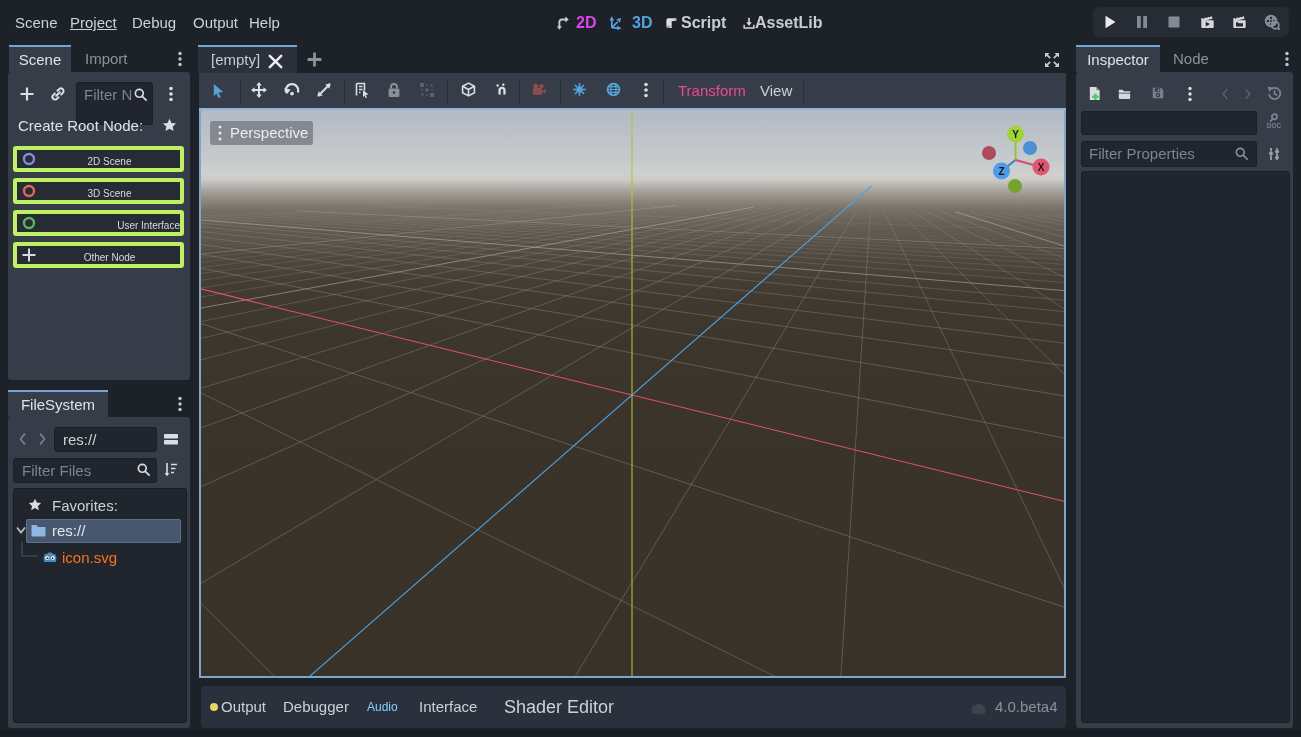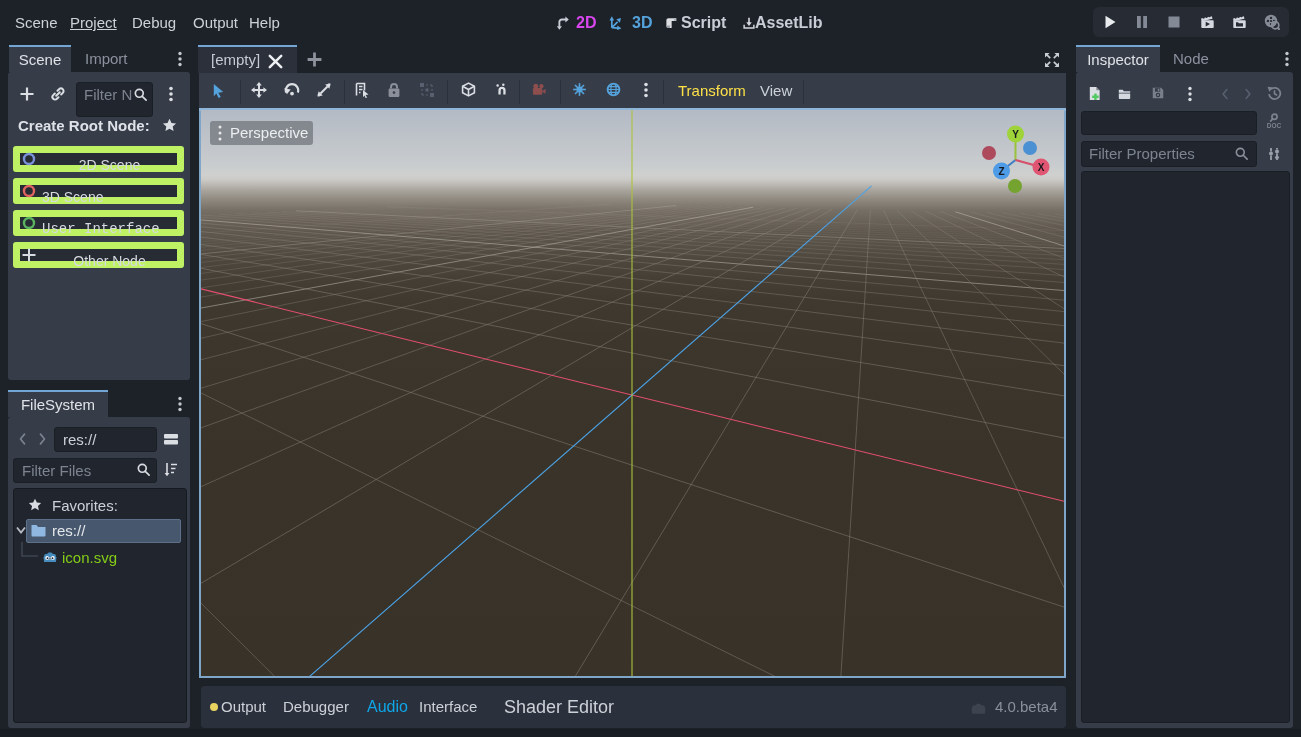--- a/index.html
+++ b/index.html
@@ -5,21 +5,21 @@
 font-family:"Liberation Sans",sans-serif;-webkit-font-smoothing:antialiased;}
 *{box-sizing:border-box;}
 .abs{position:absolute;}
 body{position:relative;}
 .menutxt{color:#cdd1d8;font-size:15px;line-height:45px;}
 .panel{background:#363d49;position:absolute;border-radius:3px;}
 .tabstrip{position:absolute;background:#1d2229;}
 .tab-active{position:absolute;background:#363d49;border-top:2px solid #73a6d5;color:#dfe2e7;font-size:15px;text-align:center;}
 .tab-idle{position:absolute;color:#8b929e;font-size:15px;}
 .field{position:absolute;background:#21262e;border:1px solid #1a1e25;border-radius:3px;color:#7d8490;font-size:15px;}
-.btn{position:absolute;background:#262b34;border:7px solid #bef264;border-radius:3px;color:#d7dae0;font-size:14px;}
+.btn{position:absolute;background:#262b34;border:4px solid #bef264;border-radius:3px;color:#d7dae0;font-size:10px;}
 .ic{position:absolute;}
 svg{display:block;}
 .sep{position:absolute;width:1px;background:#2b313b;top:80px;height:24px;}
 </style></head>
 <body>
 
 <div class="abs menutxt" style="left:15px;top:0;">Scene</div>
 <div class="abs menutxt" style="left:70px;top:0;text-decoration:underline;">Project</div>
 <div class="abs menutxt" style="left:132px;top:0;">Debug</div>
 <div class="abs menutxt" style="left:193px;top:0;">Output</div>
@@ -139,53 +139,53 @@
     </div>
 <div class="ic" style="left:50px;top:86px;width:16px;height:16px;">
       <svg width="16" height="16" viewBox="0 0 16 16">
         <g stroke="#dbdee3" stroke-width="2" fill="none" stroke-linecap="round">
           <path d="M6.2 9.8L9.8 6.2"></path>
           <path d="M7.5 4.8l1.6-1.6a2.6 2.6 0 013.7 3.7L11.2 8.5"></path>
           <path d="M8.5 11.2l-1.6 1.6a2.6 2.6 0 01-3.7-3.7l1.6-1.6"></path>
         </g>
       </svg>
     </div>
-<div class="field" style="left:76px;top:82px;width:77px;height:35px;line-height:23px;padding-left:7px;">Filter N</div>
+<div class="field" style="left:76px;top:82px;width:77px;height:43px;line-height:23px;padding-left:7px;">Filter N</div>
 <div class="ic" style="left:133px;top:87px;width:15px;height:15px;">
       <svg width="15" height="15" viewBox="0 0 16 16">
         <circle cx="6.7" cy="6.7" r="4.2" fill="none" stroke="#d8dbe0" stroke-width="1.8"></circle>
         <path d="M9.9 9.9L14 14" stroke="#d8dbe0" stroke-width="1.8" stroke-linecap="round"></path>
       </svg>
     </div>
 <div class="ic" style="left:163px;top:86px;width:16px;height:16px;">
       <svg width="16" height="16" viewBox="0 0 16 16">
         <circle cx="8" cy="2.5" r="1.8" fill="#dbdee3"></circle>
         <circle cx="8" cy="8" r="1.8" fill="#dbdee3"></circle>
         <circle cx="8" cy="13.5" r="1.8" fill="#dbdee3"></circle>
       </svg>
     </div>
-<div class="abs" style="left:18px;top:117px;color:#dee2e8;font-size:15px;font-weight:bold;">Create Root Node:</div>
+<div class="abs" style="left:18px;top:117px;color:#dee2e8;font-size:15px;font-weight:normal;">Create Root Node:</div>
 <div class="ic" style="left:162px;top:118px;width:15px;height:15px;">
       <svg width="15" height="15" viewBox="0 0 16 16">
         <path fill="#dbdee3" d="M8 0.8l2.1 4.4 4.9 0.6-3.6 3.3 0.95 4.8L8 11.5 3.65 13.9 4.6 9.1 1 5.8l4.9-0.6z"></path>
       </svg>
     </div>
 <div class="btn" style="left:13px;top:146px;width:171px;height:26px;line-height:24px;text-align:center;padding-left:22px;">2D Scene</div>
 <div class="ic" style="left:21px;top:151px;width:16px;height:16px;">
       <svg width="16" height="16" viewBox="0 0 16 16">
         <circle cx="8" cy="8" r="5" fill="none" stroke="#7a91d8" stroke-width="2.4"></circle>
       </svg>
     </div>
-<div class="btn" style="left:13px;top:178px;width:171px;height:26px;line-height:24px;padding-left:22px;">3D Scene</div>
+<div class="btn" style="left:13px;top:178px;width:171px;height:26px;line-height:24px;text-align:center;padding-left:22px;">3D Scene</div>
 <div class="ic" style="left:21px;top:183px;width:16px;height:16px;">
       <svg width="16" height="16" viewBox="0 0 16 16">
         <circle cx="8" cy="8" r="5" fill="none" stroke="#e0645f" stroke-width="2.4"></circle>
       </svg>
     </div>
-<div class="btn" style="left:13px;top:210px;width:171px;height:26px;line-height:24px;text-align:left;padding-left:22px;font-family:Liberation Mono, monospace;">User Interface</div>
+<div class="btn" style="left:13px;top:210px;width:171px;height:26px;line-height:24px;text-align:right;padding-left:22px;">User Interface</div>
 <div class="ic" style="left:21px;top:215px;width:16px;height:16px;">
       <svg width="16" height="16" viewBox="0 0 16 16">
         <circle cx="8" cy="8" r="5" fill="none" stroke="#5cb35f" stroke-width="2.4"></circle>
       </svg>
     </div>
 <div class="btn" style="left:13px;top:242px;width:171px;height:26px;line-height:24px;text-align:center;padding-left:22px;">Other Node</div>
 <div class="ic" style="left:21px;top:247px;width:16px;height:16px;">
       <svg width="16" height="16" viewBox="0 0 16 16">
         <path d="M8 1.5V14.5M1.5 8H14.5" stroke="#d7dae0" stroke-width="2.0"></path>
       </svg>
@@ -260,21 +260,21 @@
       <svg width="14" height="14" viewBox="0 0 16 16">
         <path fill="#478cbf" d="M1.2 13.6 0.8 9.6c-0.5-0.7-0.3-1.8 0.5-2.3L1.6 5 4.9 4.4 6.5 2.8h3L11.1 4.4 14.4 5l0.3 2.3c0.8 0.5 1 1.6 0.5 2.3l-0.4 4z"></path>
         <circle cx="4.7" cy="9" r="2.1" fill="#fff"></circle>
         <circle cx="11.3" cy="9" r="2.1" fill="#fff"></circle>
         <circle cx="5.1" cy="9.3" r="1" fill="#1c2531"></circle>
         <circle cx="10.9" cy="9.3" r="1" fill="#1c2531"></circle>
         <rect x="7.1" y="8.2" width="1.8" height="3.2" rx="0.7" fill="#fff"></rect>
         <rect x="7.45" y="8.6" width="1.1" height="2.4" rx="0.45" fill="#1c2531"></rect>
       </svg>
     </div>
-<div class="abs" style="left:62px;top:549px;color:#84cc16;font-size:15px;">icon.svg</div>
+<div class="abs" style="left:62px;top:549px;color:#f97316;font-size:15px;">icon.svg</div>
   </div>
 
 <div class="tabstrip" style="left:199px;top:45px;width:867px;height:28px;"></div>
 <div class="tab-active" style="left:198px;top:45px;width:99px;height:28px;line-height:26px;background:#2b303a;text-align:left;padding-left:13px;color:#c6cbd3;">[empty]</div>
 <div id="scenetabs">
     <div class="ic" style="left:268px;top:54px;width:15px;height:15px;">
       <svg width="15" height="15" viewBox="0 0 15 15">
         <path d="M1.8 1.8L13.2 13.2M13.2 1.8L1.8 13.2" stroke="#eef0f3" stroke-width="2.5" stroke-linecap="round"></path>
       </svg>
     </div>
@@ -410,21 +410,21 @@
       </svg>
     </div>
 <div class="ic" style="left:638px;top:82px;width:16px;height:16px;">
       <svg width="16" height="16" viewBox="0 0 16 16">
         <circle cx="8" cy="2.5" r="1.8" fill="#dbdee3"></circle>
         <circle cx="8" cy="8" r="1.8" fill="#dbdee3"></circle>
         <circle cx="8" cy="13.5" r="1.8" fill="#dbdee3"></circle>
       </svg>
     </div>
 <div class="sep" style="left:663px;"></div>
-<div class="abs" style="left:678px;top:73px;color:#fde047;font-size:15px;line-height:35px;">Transform</div>
+<div class="abs" style="left:678px;top:73px;color:#ec4899;font-size:15px;line-height:35px;">Transform</div>
 <div class="abs" style="left:760px;top:73px;color:#ccd1d8;font-size:15px;line-height:35px;">View</div>
 <div class="sep" style="left:803px;"></div>
   </div>
 
 <div class="abs" style="left:199px;top:108px;width:867px;height:570px;background:#7fa6c9;"></div>
 <div class="abs" style="left:199px;top:108px;width:867px;height:3px;background:#8fb6d9;"></div>
 <div class="abs" id="vp" style="left:201px;top:110px;width:863px;height:566px;overflow:hidden;">
 <svg width="863" height="566" viewBox="0 0 863 566">
 <defs>
 <linearGradient id="bgg" x1="0" y1="0" x2="0" y2="1">
@@ -655,21 +655,21 @@
 </g>
       </svg>
     </div>
   </div>
 
 <div class="abs" style="left:201px;top:686px;width:865px;height:42px;background:#2b313c;border-radius:4px;"></div>
 <div id="bottombar">
     <div class="abs" style="left:210px;top:703px;width:8px;height:8px;border-radius:50%;background:#e9d460;"></div>
 <div class="abs" style="left:221px;top:686px;color:#ccd1d8;font-size:15px;line-height:42px;">Output</div>
 <div class="abs" style="left:283px;top:686px;color:#ccd1d8;font-size:15px;line-height:42px;">Debugger</div>
-<div class="abs" style="left:367px;top:686px;color:#0ea5e9;font-size:16px;line-height:42px;">Audio</div>
+<div class="abs" style="left:367px;top:686px;color:#7dd3fc;font-size:12px;line-height:42px;">Audio</div>
 <div class="abs" style="left:419px;top:686px;color:#ccd1d8;font-size:15px;line-height:42px;">Interface</div>
 <div class="abs" style="left:504px;top:686px;color:#ccd1d8;font-size:18px;line-height:42px;">Shader Editor</div>
 <div class="ic" style="left:971px;top:701px;width:15px;height:15px;">
       <svg width="15" height="15" viewBox="0 0 16 16">
         <path fill="#3e444f" d="M1.2 13.6 0.8 9.6c-0.5-0.7-0.3-1.8 0.5-2.3L1.6 5 4.9 4.4 6.5 2.8h3L11.1 4.4 14.4 5l0.3 2.3c0.8 0.5 1 1.6 0.5 2.3l-0.4 4z"></path>
       </svg>
     </div>
 <div class="abs" style="left:995px;top:686px;color:#8b919c;font-size:15px;line-height:42px;">4.0.beta4</div>
   </div>
 

